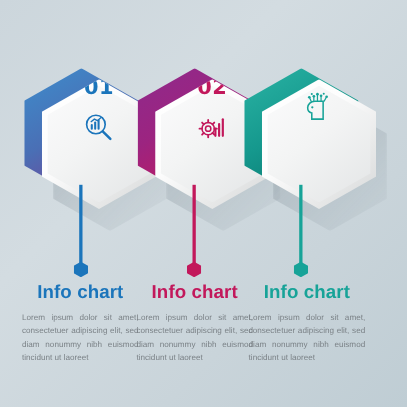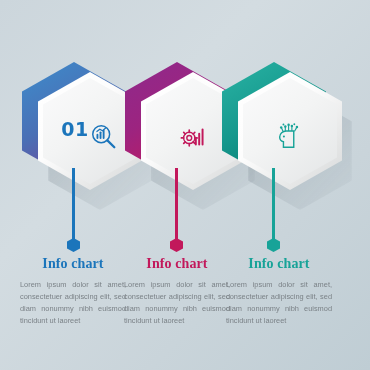--- a/index.html
+++ b/index.html
@@ -20,41 +20,41 @@
   .hexgroup .shadow{
     position:absolute;left:26px;top:30px;width:104px;height:118px;
     clip-path:polygon(50% 0%,100% 25%,100% 75%,50% 100%,0% 75%,0% 25%);
     background:linear-gradient(135deg,rgba(90,105,115,.30),rgba(90,105,115,.02));
     filter:blur(1px);
   }
   .hexgroup .front{
     position:absolute;left:16px;top:10px;width:104px;height:118px;
     clip-path:polygon(50% 0%,100% 25%,100% 75%,50% 100%,0% 75%,0% 25%);
     background:linear-gradient(135deg,#ffffff 0%,#fdfdfd 40%,#e6e7e7 75%,#d6d8d9 100%);
-    display:flex;flex-direction:row;align-items:center;justify-content:center;
+    display:flex;flex-direction:column;align-items:center;justify-content:flex-start;
   }
   .hexgroup .front .inner{
     position:absolute;left:5px;top:6px;width:94px;height:106px;
     clip-path:polygon(50% 0%,100% 25%,100% 75%,50% 100%,0% 75%,0% 25%);
     background:linear-gradient(140deg,#fbfbfc 0%,#f3f4f4 45%,#e3e5e6 100%);
   }
   .num{position:relative;font-size:19px;font-weight:bold;letter-spacing:.5px;margin-top:-4px;
        font-family:"DejaVu Sans", sans-serif;}
   .ico{position:relative;margin-top:11px;width:30px;height:30px;}
   .ico svg{width:30px;height:30px;display:block;}
 
   
   .conn{position:absolute;width:3px;}
   .marker{position:absolute;width:13px;height:14px;
     clip-path:polygon(50% 0%,100% 25%,100% 75%,50% 100%,0% 75%,0% 25%);}
 
   
   .txt{position:absolute;width:106px;}
-  .txt h3{margin:0 0 7px 0;font-size:14px;font-weight:bold;text-align:center;
-          font-family:Liberation Serif, serif;letter-spacing:.1px;}
+  .txt h3{margin:0 0 7px 0;font-size:17px;font-weight:bold;text-align:center;
+          font-family:Liberation Sans, sans-serif;letter-spacing:.1px;}
   .txt p{margin:0;font-size:7.4px;line-height:1.62;color:#7b8287;text-align:justify;
          font-family:"Liberation Sans", sans-serif;}
 </style>
 </head>
 <body>
 
 <div class="stage">
 
   <div class="hexgroup" style="left:22px;top:62px;">
     <div class="shadow"></div>
@@ -79,20 +79,21 @@
   <div class="txt" style="left:20px;top:256px;">
     <h3 style="color:#1b75bb">Info chart</h3>
     <p>Lorem ipsum dolor sit amet, consectetuer adipiscing elit, sed diam nonummy nibh euismod tincidunt ut laoreet</p>
   </div>
 
   <div class="hexgroup" style="left:125px;top:62px;">
     <div class="shadow"></div>
     <div class="back" style="background:linear-gradient(150deg,#8e2a8c 0%,#9c2480 40%,#b71c68 70%,#c6155a 100%);"></div>
     <div class="front">
       <div class="inner"></div>
+      <div class="num" style="color:#c2185b">02</div>
       <div class="ico">
         <svg viewBox="0 0 32 32" fill="none" stroke="#c2185b" stroke-width="1.5">
           <circle cx="12" cy="17" r="6"></circle>
           <circle cx="12" cy="17" r="2.6"></circle>
           <g stroke-width="1.8" stroke-linecap="round">
             <line x1="12" y1="8.6" x2="12" y2="11"></line>
             <line x1="12" y1="23" x2="12" y2="25.4"></line>
             <line x1="3.6" y1="17" x2="6" y2="17"></line>
             <line x1="18" y1="17" x2="20.4" y2="17"></line>
             <line x1="6.1" y1="11.1" x2="7.8" y2="12.8"></line>

